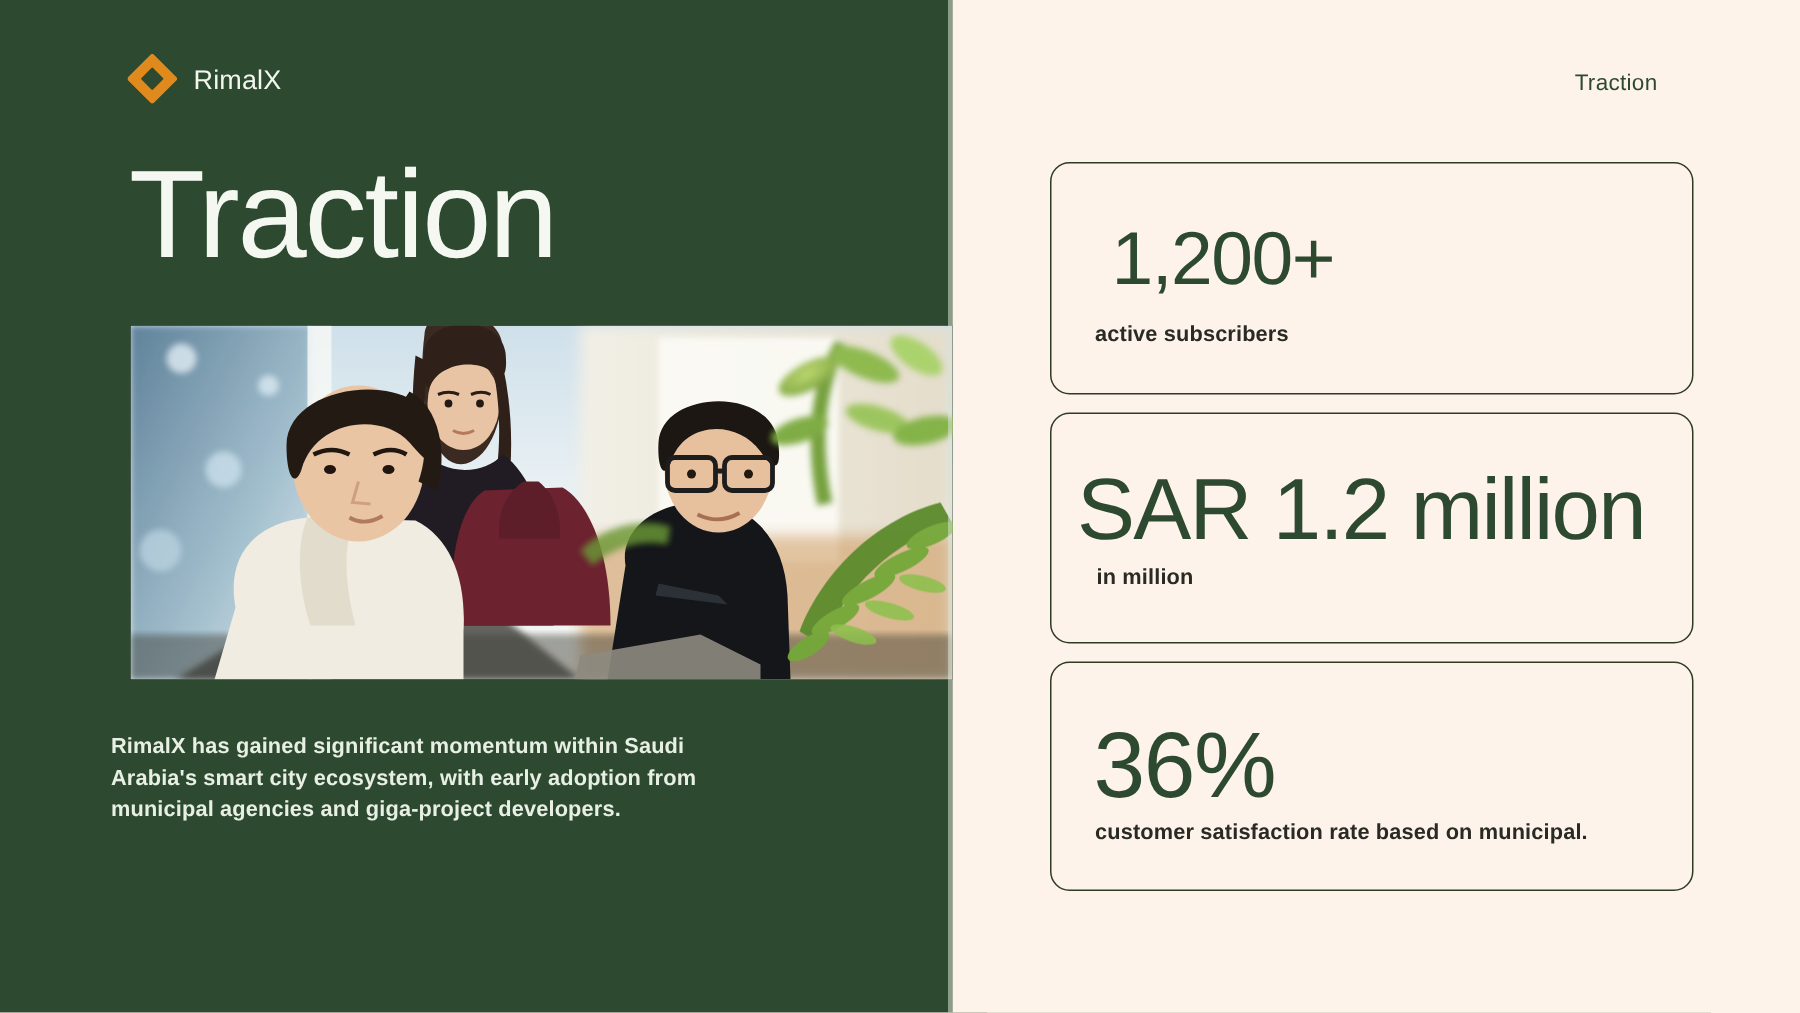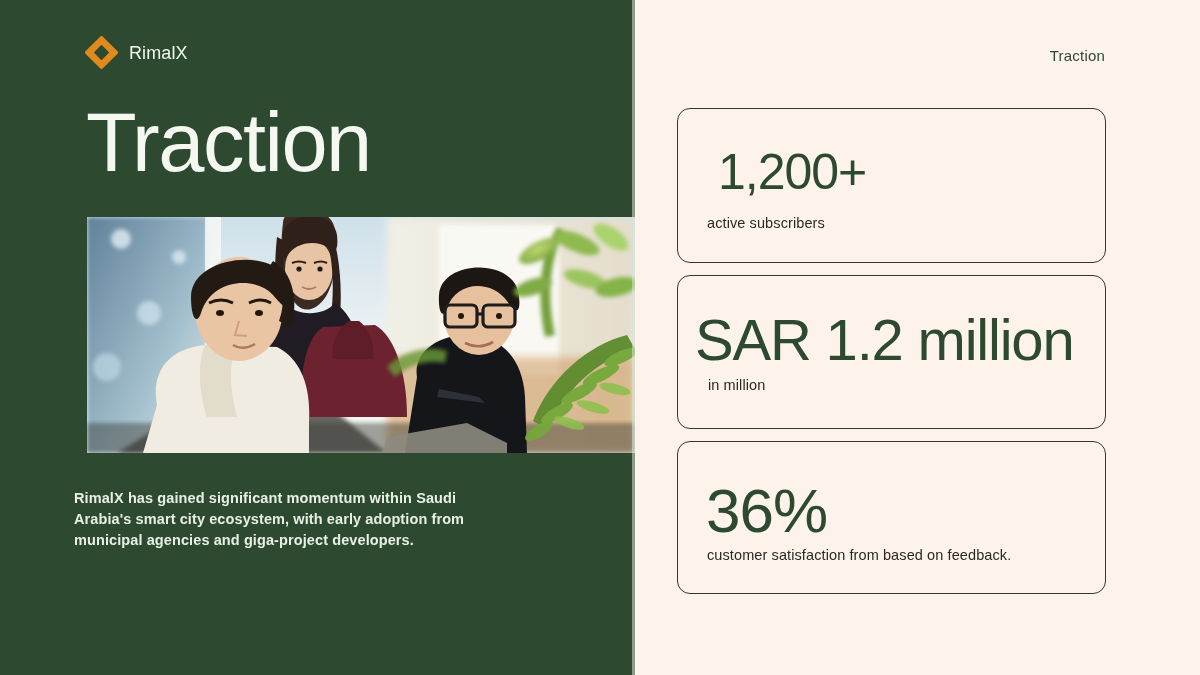--- a/index.html
+++ b/index.html
@@ -8,20 +8,21 @@
     width:1200px; height:675px;
     font-family:"Liberation Sans", sans-serif;
     background:#FDF3EA;
     overflow:hidden;
   }
   .slide {
     position:relative;
     width:1200px; height:667px;
     display:flex;
     background:#FDF3EA;
+    gap:23px;
   }
 
   
   .left-panel {
     position:relative;
     width:635px; height:675px;
     background:#2D4A30;
     flex:0 0 635px;
   }
   .panel-split {
@@ -123,21 +124,21 @@
     letter-spacing:-1px;
     position:absolute;
   }
   .card-1 .stat-value { left:28px; top:38px; font-size:50px;margin-left:12px; }
   .card-2 .stat-value { left:17px; top:35px; font-size:58px; letter-spacing:-1.2px; }
   .card-3 .stat-value { left:28px; top:38px; font-size:62px; letter-spacing:-1px; }
 
   .stat-label {
     color:#2A2A24;
     font-size:14.5px;
-    font-weight:400;
+    font-weight:700;
     line-height:1.2;
     letter-spacing:0.1px;
     position:absolute;
   }
   .card-1 .stat-label { left:29px; top:106px; }
   .card-2 .stat-label { left:30px; top:101px; }
   .card-3 .stat-label { left:29px; top:105px; }
 </style>
 </head>
 <body>
@@ -298,19 +299,19 @@
         <div class="stat-label">active subscribers</div>
       </div>
 
       <div class="stat-card card-2">
         <div class="stat-value">SAR 1.2 million</div>
         <div class="stat-label">in million</div>
       </div>
 
       <div class="stat-card card-3">
         <div class="stat-value">36%</div>
-        <div class="stat-label">customer satisfaction from based on feedback.</div>
+        <div class="stat-label">customer satisfaction rate based on municipal.</div>
       </div>
 
     </div>
   </div>
 
 </div>
 
 </body></html>

